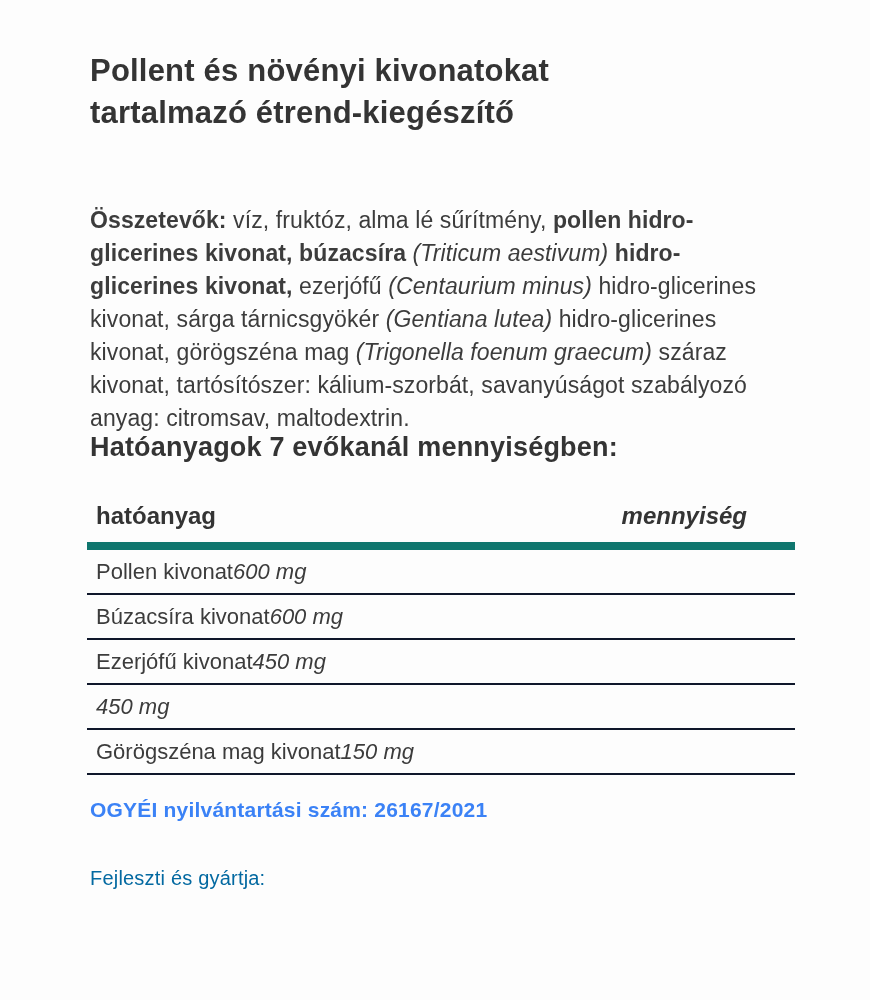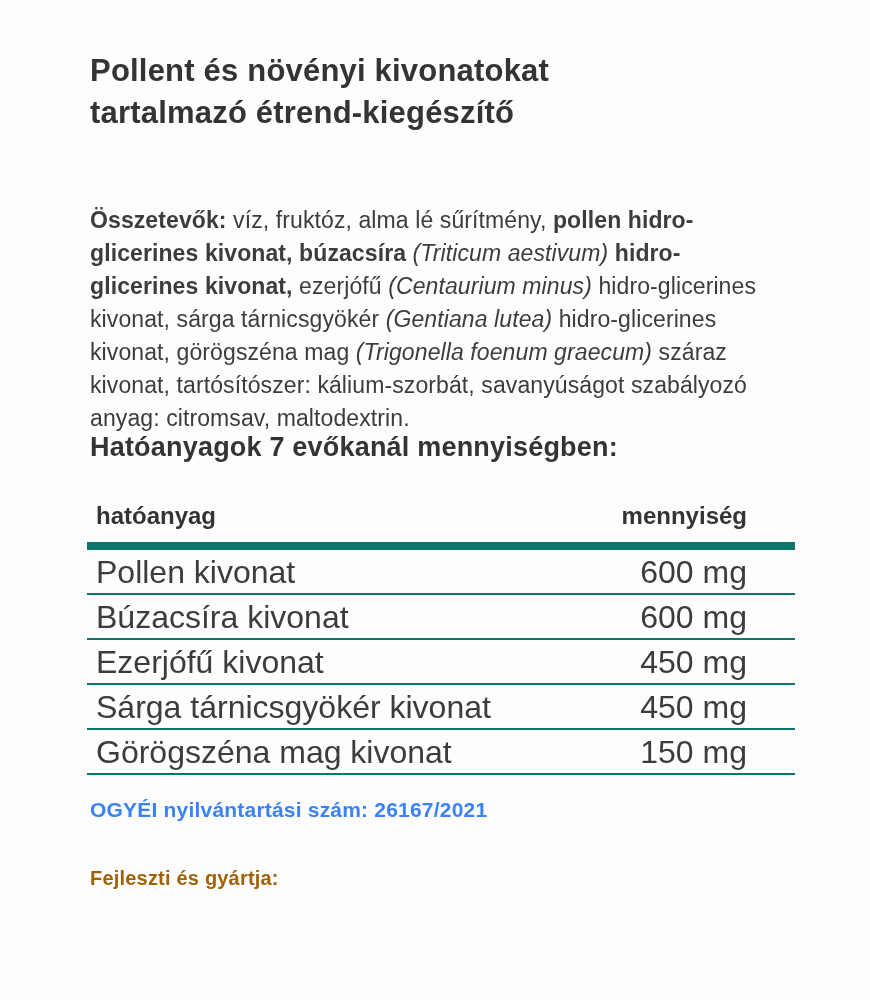--- a/index.html
+++ b/index.html
@@ -60,45 +60,44 @@
     align-items: flex-end;
     padding: 0 48px 13px 9px;
     border-bottom: 8px solid #0f766e;
     font-size: 24px;
     font-weight: 700;
     line-height: 26px;
     color: #343434;
   }
   .trow {
     display: flex;
-    justify-content: space-between;
     align-items: center;
     height: 43px;
     padding: 0 48px 0 9px;
-    border-bottom: 2px solid #0f766e;
-    font-size: 32px;
+    border-bottom: 2px solid #0f172a;
+    font-size: 22px;
     line-height: 26px;
   }
   .tname  { text-align: left; }
-  .tamount{ text-align: right; }
+  .tamount{ text-align: right; font-style: italic; }
   
   #registration {
     top: 798px;
     font-size: 21px;
     font-weight: 700;
     color: #3b82f6;
     letter-spacing: 0.2px;
   }
   
   #manufacturer {
     top: 864px;
     font-size: 20px;
-    font-weight: 700;
+    font-weight: 400;
     line-height: 29px;
-    color: #a16207;
+    color: #0369a1;
     letter-spacing: 0.2px;
   }
 </style>
 </head>
 <body>
 
 <div class="block" id="title">Pollent és növényi kivonatokat tartalmazó étrend-kiegészítő</div>
 
 <p class="block" id="ingredients"><span class="bold">Összetevők: </span><span class="normal">víz, fruktóz, alma lé sűrítmény, </span><span class="bold">pollen hidro-glicerines kivonat, búzacsíra </span><span class="italic">(Triticum aestivum) </span><span class="bold">hidro-glicerines kivonat,</span><span class="normal"> ezerjófű </span><span class="italic">(Centaurium minus)</span><span class="normal"> hidro-glicerines kivonat, sárga tárnicsgyökér </span><span class="italic">(Gentiana lutea)</span><span class="normal"> hidro-glicerines kivonat, görögszéna mag </span><span class="italic">(Trigonella foenum graecum)</span><span class="normal"> száraz kivonat, tartósítószer: kálium-szorbát, savanyúságot szabályozó anyag: citromsav, maltodextrin.</span></p>
 
@@ -115,21 +114,20 @@
   </div>
   <div class="trow">
     <span class="tname">Búzacsíra kivonat</span>
     <span class="tamount">600 mg</span>
   </div>
   <div class="trow">
     <span class="tname">Ezerjófű kivonat</span>
     <span class="tamount">450 mg</span>
   </div>
   <div class="trow">
-    <span class="tname">Sárga tárnicsgyökér kivonat</span>
     <span class="tamount">450 mg</span>
   </div>
   <div class="trow">
     <span class="tname">Görögszéna mag kivonat</span>
     <span class="tamount">150 mg</span>
   </div>
 </div>
 
 <div class="block" id="registration">OGYÉI nyilvántartási szám: 26167/2021</div>
 

